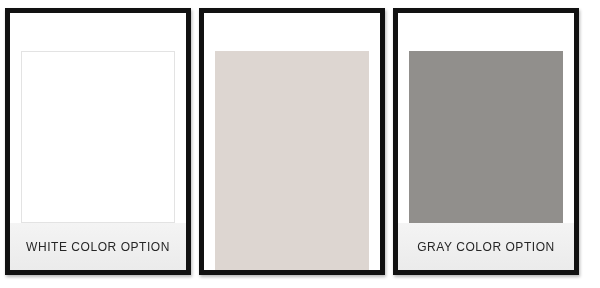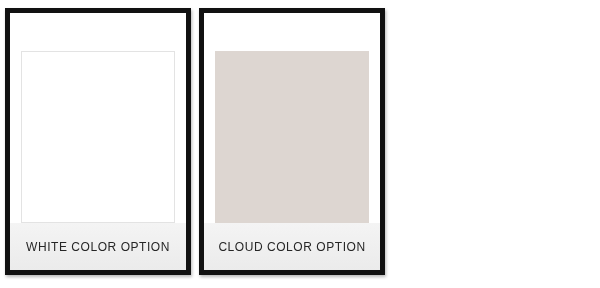--- a/index.html
+++ b/index.html
@@ -104,20 +104,27 @@
         <span class="label-text">WHITE COLOR OPTION</span>
       </div>
     </div>
   </div>
 
   <div class="swatch-panel">
     <div class="panel-inner">
       <div class="chip-area">
         <div class="color-chip" style="background-color: rgb(221, 214, 209);"></div>
       </div>
+    </div>
+  </div>
+
+  <div class="swatch-panel">
+    <div class="panel-inner">
+      <div class="chip-area">
+        <div class="color-chip" style="background-color: rgb(145, 143, 140);"></div>
+      </div>
       <div class="label-strip">
-        <span class="label-text">CLOUD COLOR OPTION</span>
+        <span class="label-text">GRAY COLOR OPTION</span>
       </div>
     </div>
   </div>
 
-
 </div>
 
 </body></html>

